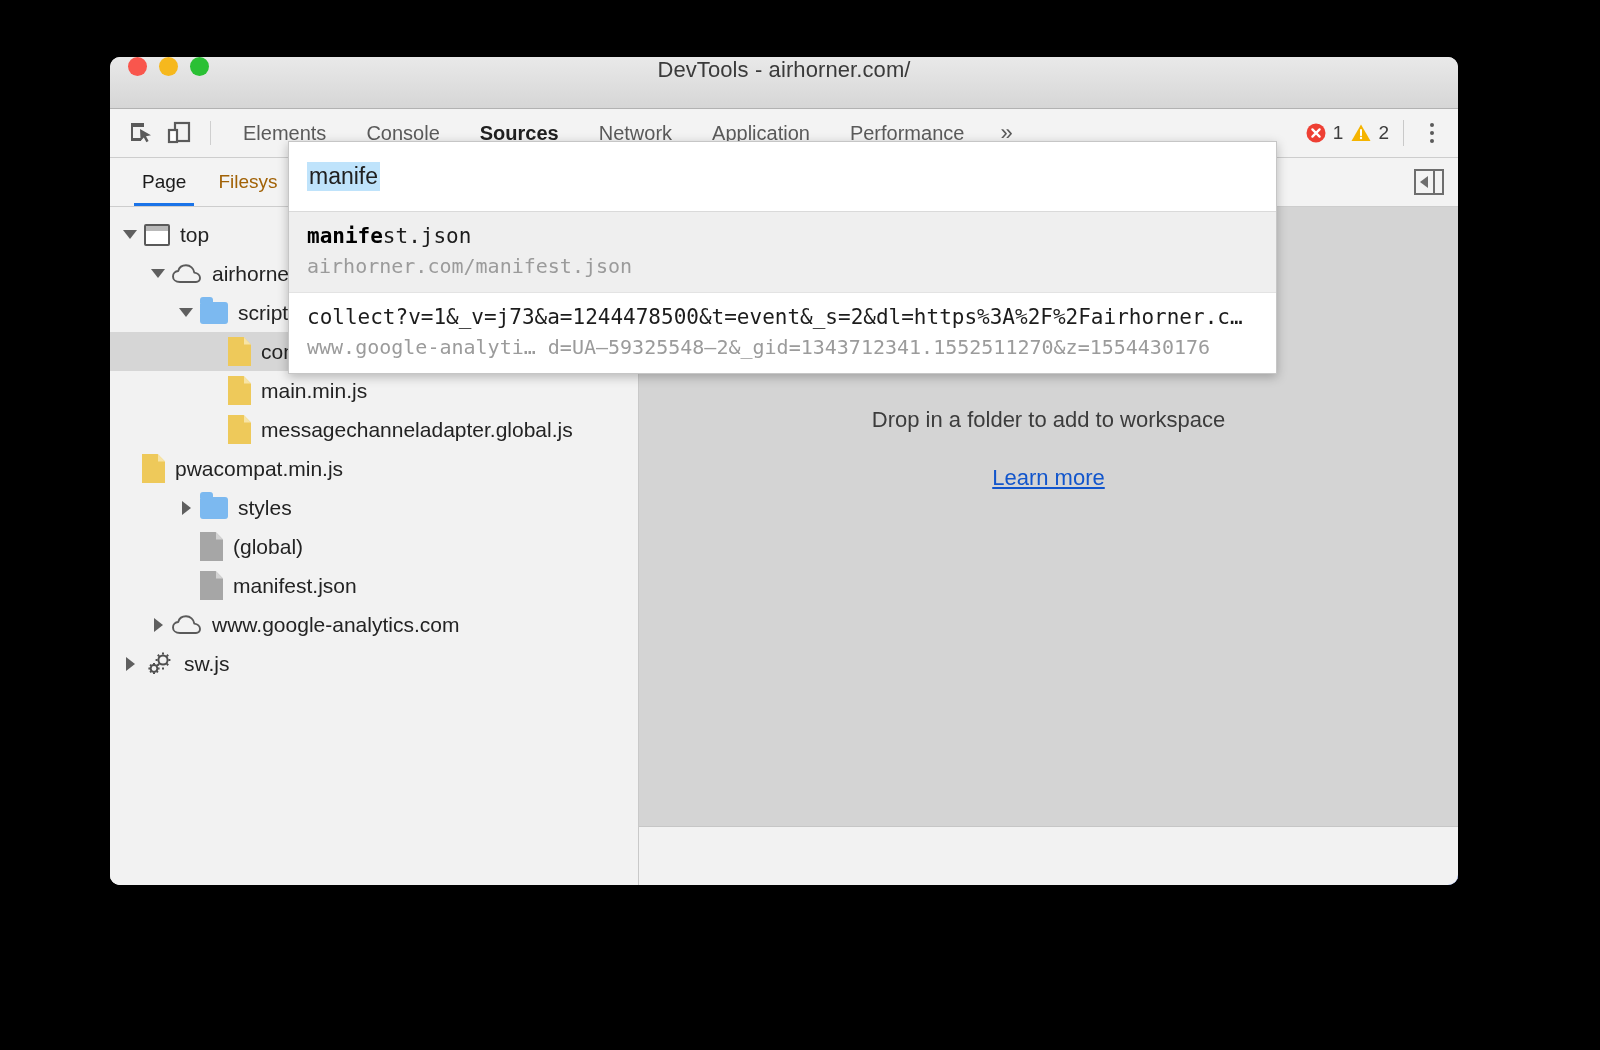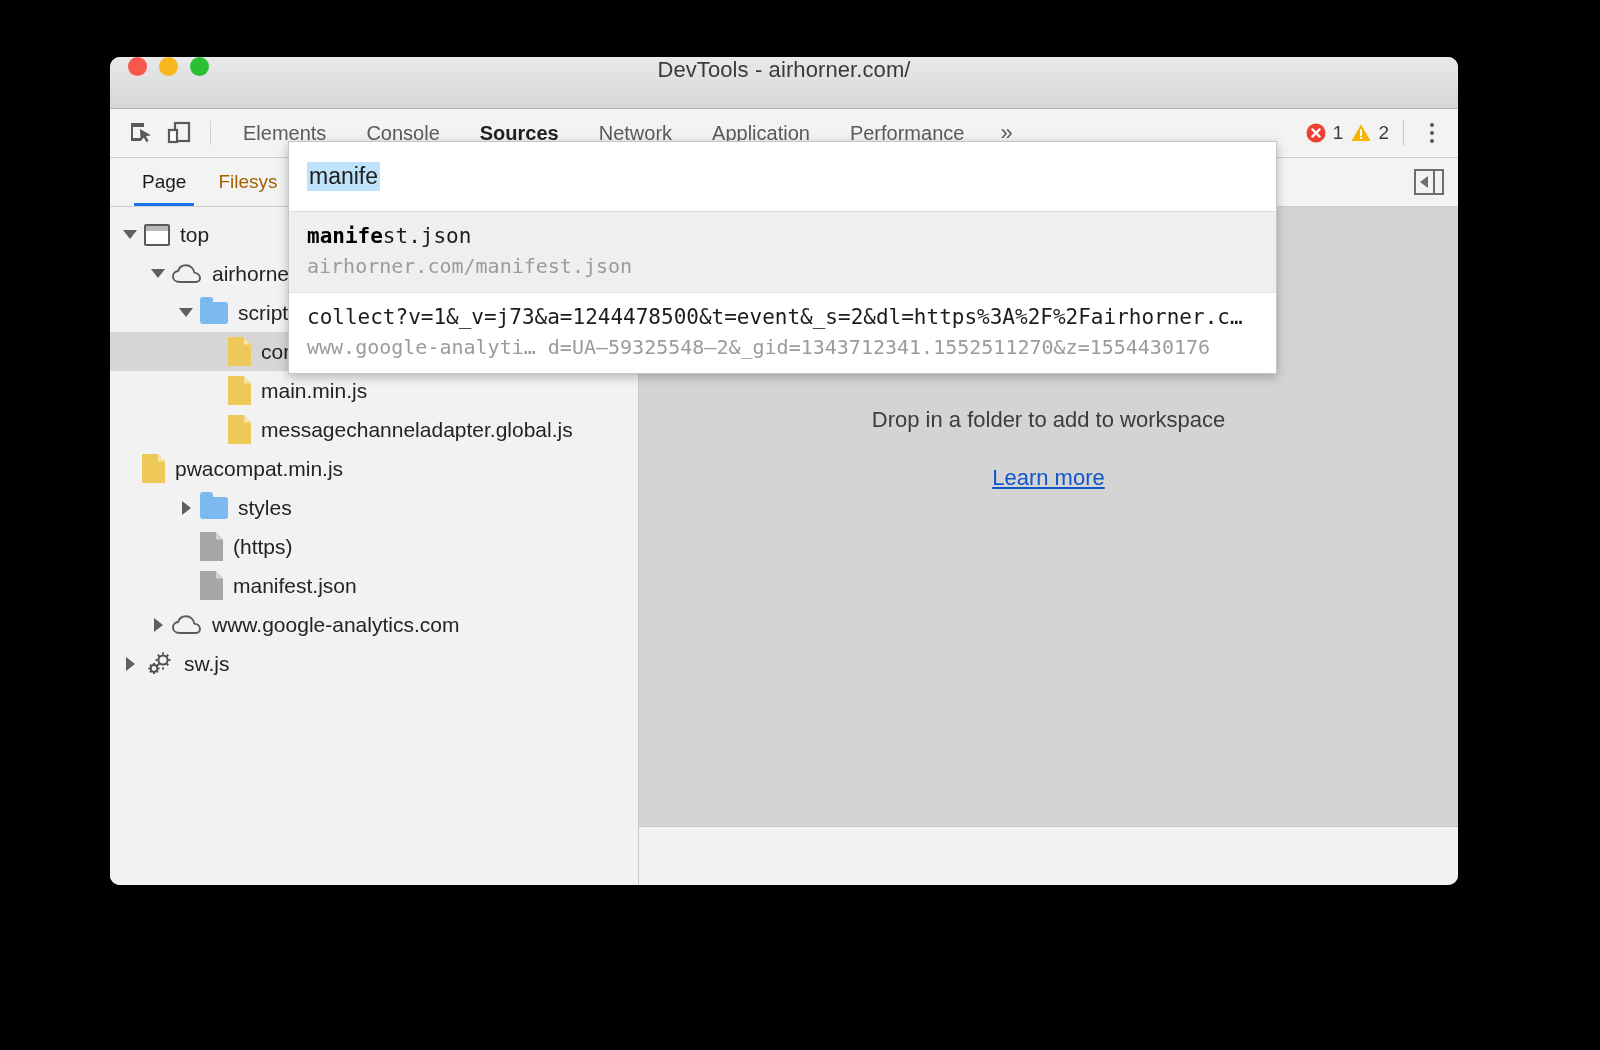--- a/index.html
+++ b/index.html
@@ -483,21 +483,21 @@
           <span class="node-label">styles</span>
         </div>
         <div class="tree-row" style="padding-left: 66px;">
           <span class="twisty empty"></span>
           <span class="node-icon">
             <span class="ic-file gray">
               <span class="body"></span>
               <span class="fold"></span>
             </span>
           </span>
-          <span class="node-label">(https)</span>
+          <span class="node-label">(global)</span>
         </div>
         <div class="tree-row" style="padding-left: 66px;">
           <span class="twisty empty"></span>
           <span class="node-icon">
             <span class="ic-file gray">
               <span class="body"></span>
               <span class="fold"></span>
             </span>
           </span>
           <span class="node-label">manifest.json</span>

